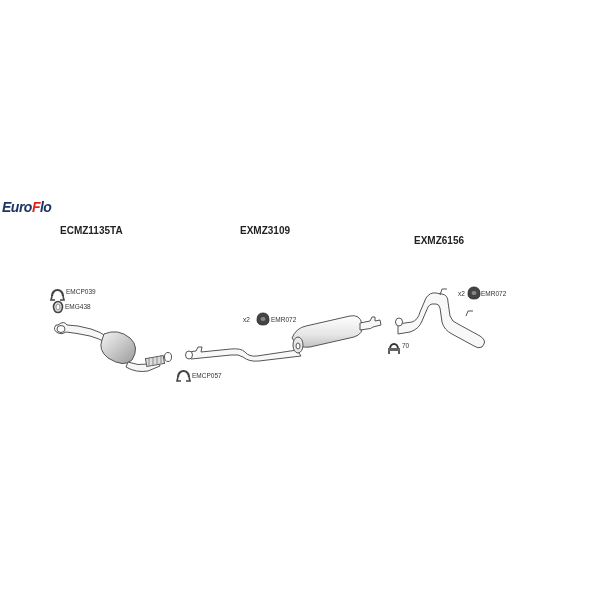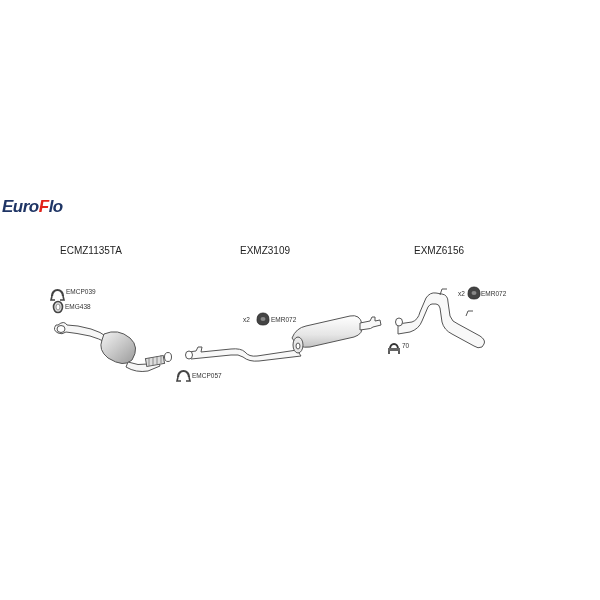--- a/index.html
+++ b/index.html
@@ -1,40 +1,40 @@
 <!DOCTYPE html>
 <html><head>
   <meta charset="utf-8">
   <style>
     html, body { margin: 0; padding: 0; }
     body {
       width: 600px; height: 600px; background: #ffffff; position: relative; overflow: hidden;
       font-family: "Liberation Sans", sans-serif;
     }
     .logo {
-      position: absolute; left: 2px; top: 196px; font-size: 17px; font-weight: bold; font-style: italic;
+      position: absolute; left: 2px; top: 196px; font-size: 14px; font-weight: bold; font-style: italic;
       letter-spacing: -0.5px; color: #1f3565; line-height: 22px;
     }
     .logo .accent { color: #e2231a; }
     .section-title {
-      position: absolute; font-size: 10px; font-weight: normal; color: #222; line-height: 12px; margin-top: 20px;
+      position: absolute; font-size: 10px; font-weight: bold; color: #222; line-height: 12px;
     }
     .part-label {
       position: absolute; font-size: 6.5px; color: #333; line-height: 8px; white-space: nowrap;
     }
     svg.diagram { position: absolute; left: 0; top: 0; }
   </style>
 </head>
 <body>
 
 <div class="logo"><span>Euro</span><span class="accent">F</span><span>lo</span></div>
 
 <div class="section-title" style="left:60px; top:225px;">ECMZ1135TA</div>
 <div class="section-title" style="left:240px; top:225px;">EXMZ3109</div>
-<div class="section-title" style="left:414px; top:225px;">EXMZ6156</div>
+<div class="section-title" style="left:414px; top:235px;">EXMZ6156</div>
 
 <svg class="diagram" width="600" height="600" viewBox="0 0 600 600">
   <defs>
     <linearGradient id="catGrad" x1="0" y1="0" x2="1" y2="1">
       <stop offset="0" stop-color="#f4f4f4"></stop>
       <stop offset="0.5" stop-color="#c8c8c8"></stop>
       <stop offset="1" stop-color="#9a9a9a"></stop>
     </linearGradient>
     <linearGradient id="mufGrad" x1="0" y1="0" x2="0" y2="1">
       <stop offset="0" stop-color="#ffffff"></stop>

